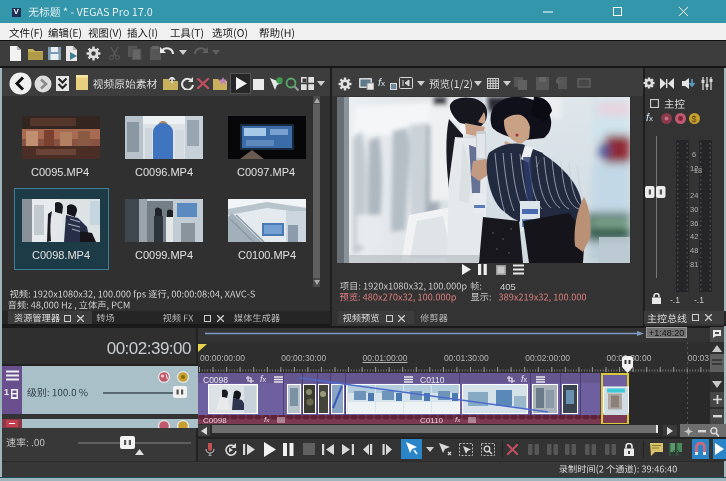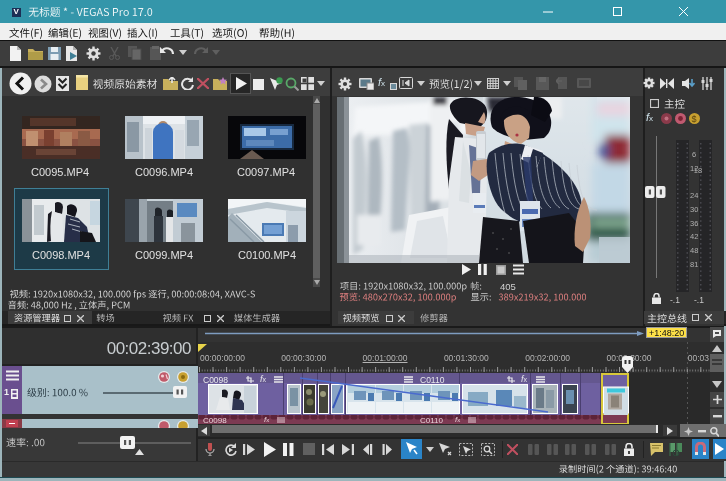--- a/index.html
+++ b/index.html
@@ -987,21 +987,21 @@
   </svg>
 <svg class="a" style="left:705px;top:314px" width="7" height="7" viewBox="0 0 7 7" xmlns="http://www.w3.org/2000/svg">
     <path d="M0 0L7 7M7 0L0 7" stroke="#ccc" stroke-width="1.3"></path>
   </svg>
 <div class="a " style="left:2px;top:326px;width:722px;height:152px;background:#333"></div>
 <div class="a " style="left:2px;top:326px;width:722px;height:16px;background:#333;border-top:2px solid #1a1a1a;box-sizing:border-box"></div>
 <svg class="a" style="left:205px;top:331px" width="440" height="6" viewBox="0 0 440 6" xmlns="http://www.w3.org/2000/svg">
     <path d="M0 2.5h432" stroke="#7e9cc0" stroke-width="1.6"></path>
     <path d="M432 0l7 2.5-7 2.5z" fill="#7e9cc0"></path>
   </svg>
-<div class="a " style="left:646px;top:327px;width:41px;height:11px;background:#fde047;border:1px solid #999;box-sizing:border-box">
+<div class="a " style="left:646px;top:327px;width:41px;height:11px;background:#737373;border:1px solid #999;box-sizing:border-box">
     <span style="position:absolute;left:2px;top:0px;font-size:9px;color:#111;font-family:Liberation Sans">+1:48:20</span>
   </div>
 <div class="a " style="left:710px;top:327px;width:14px;height:15px;background:#4a4a4a"></div>
 <svg class="a" style="left:713px;top:330px" width="8" height="8" viewBox="0 0 8 8" xmlns="http://www.w3.org/2000/svg">
     <path d="M0 0h8v6H3L0 8z" fill="#e8e8e8"></path>
     <rect x="2" y="2" width="4" height="2" fill="#4a4a4a"></rect>
   </svg>
 <div class="a " style="left:2px;top:328px;width:196px;height:38px;background:#2f2f2f;border-right:2px solid #222;border-bottom:2px solid #222;box-sizing:border-box"></div>
 <div class="a" style="left:103px;top:339px;font-size:17px;color:#c8cdd0;white-space:nowrap;width:88px;text-align:right;letter-spacing:-0.5px">00:02:39:00</div>
 <div class="a " style="left:2px;top:366px;width:196px;height:48px;background:#a9c0c9"></div>

